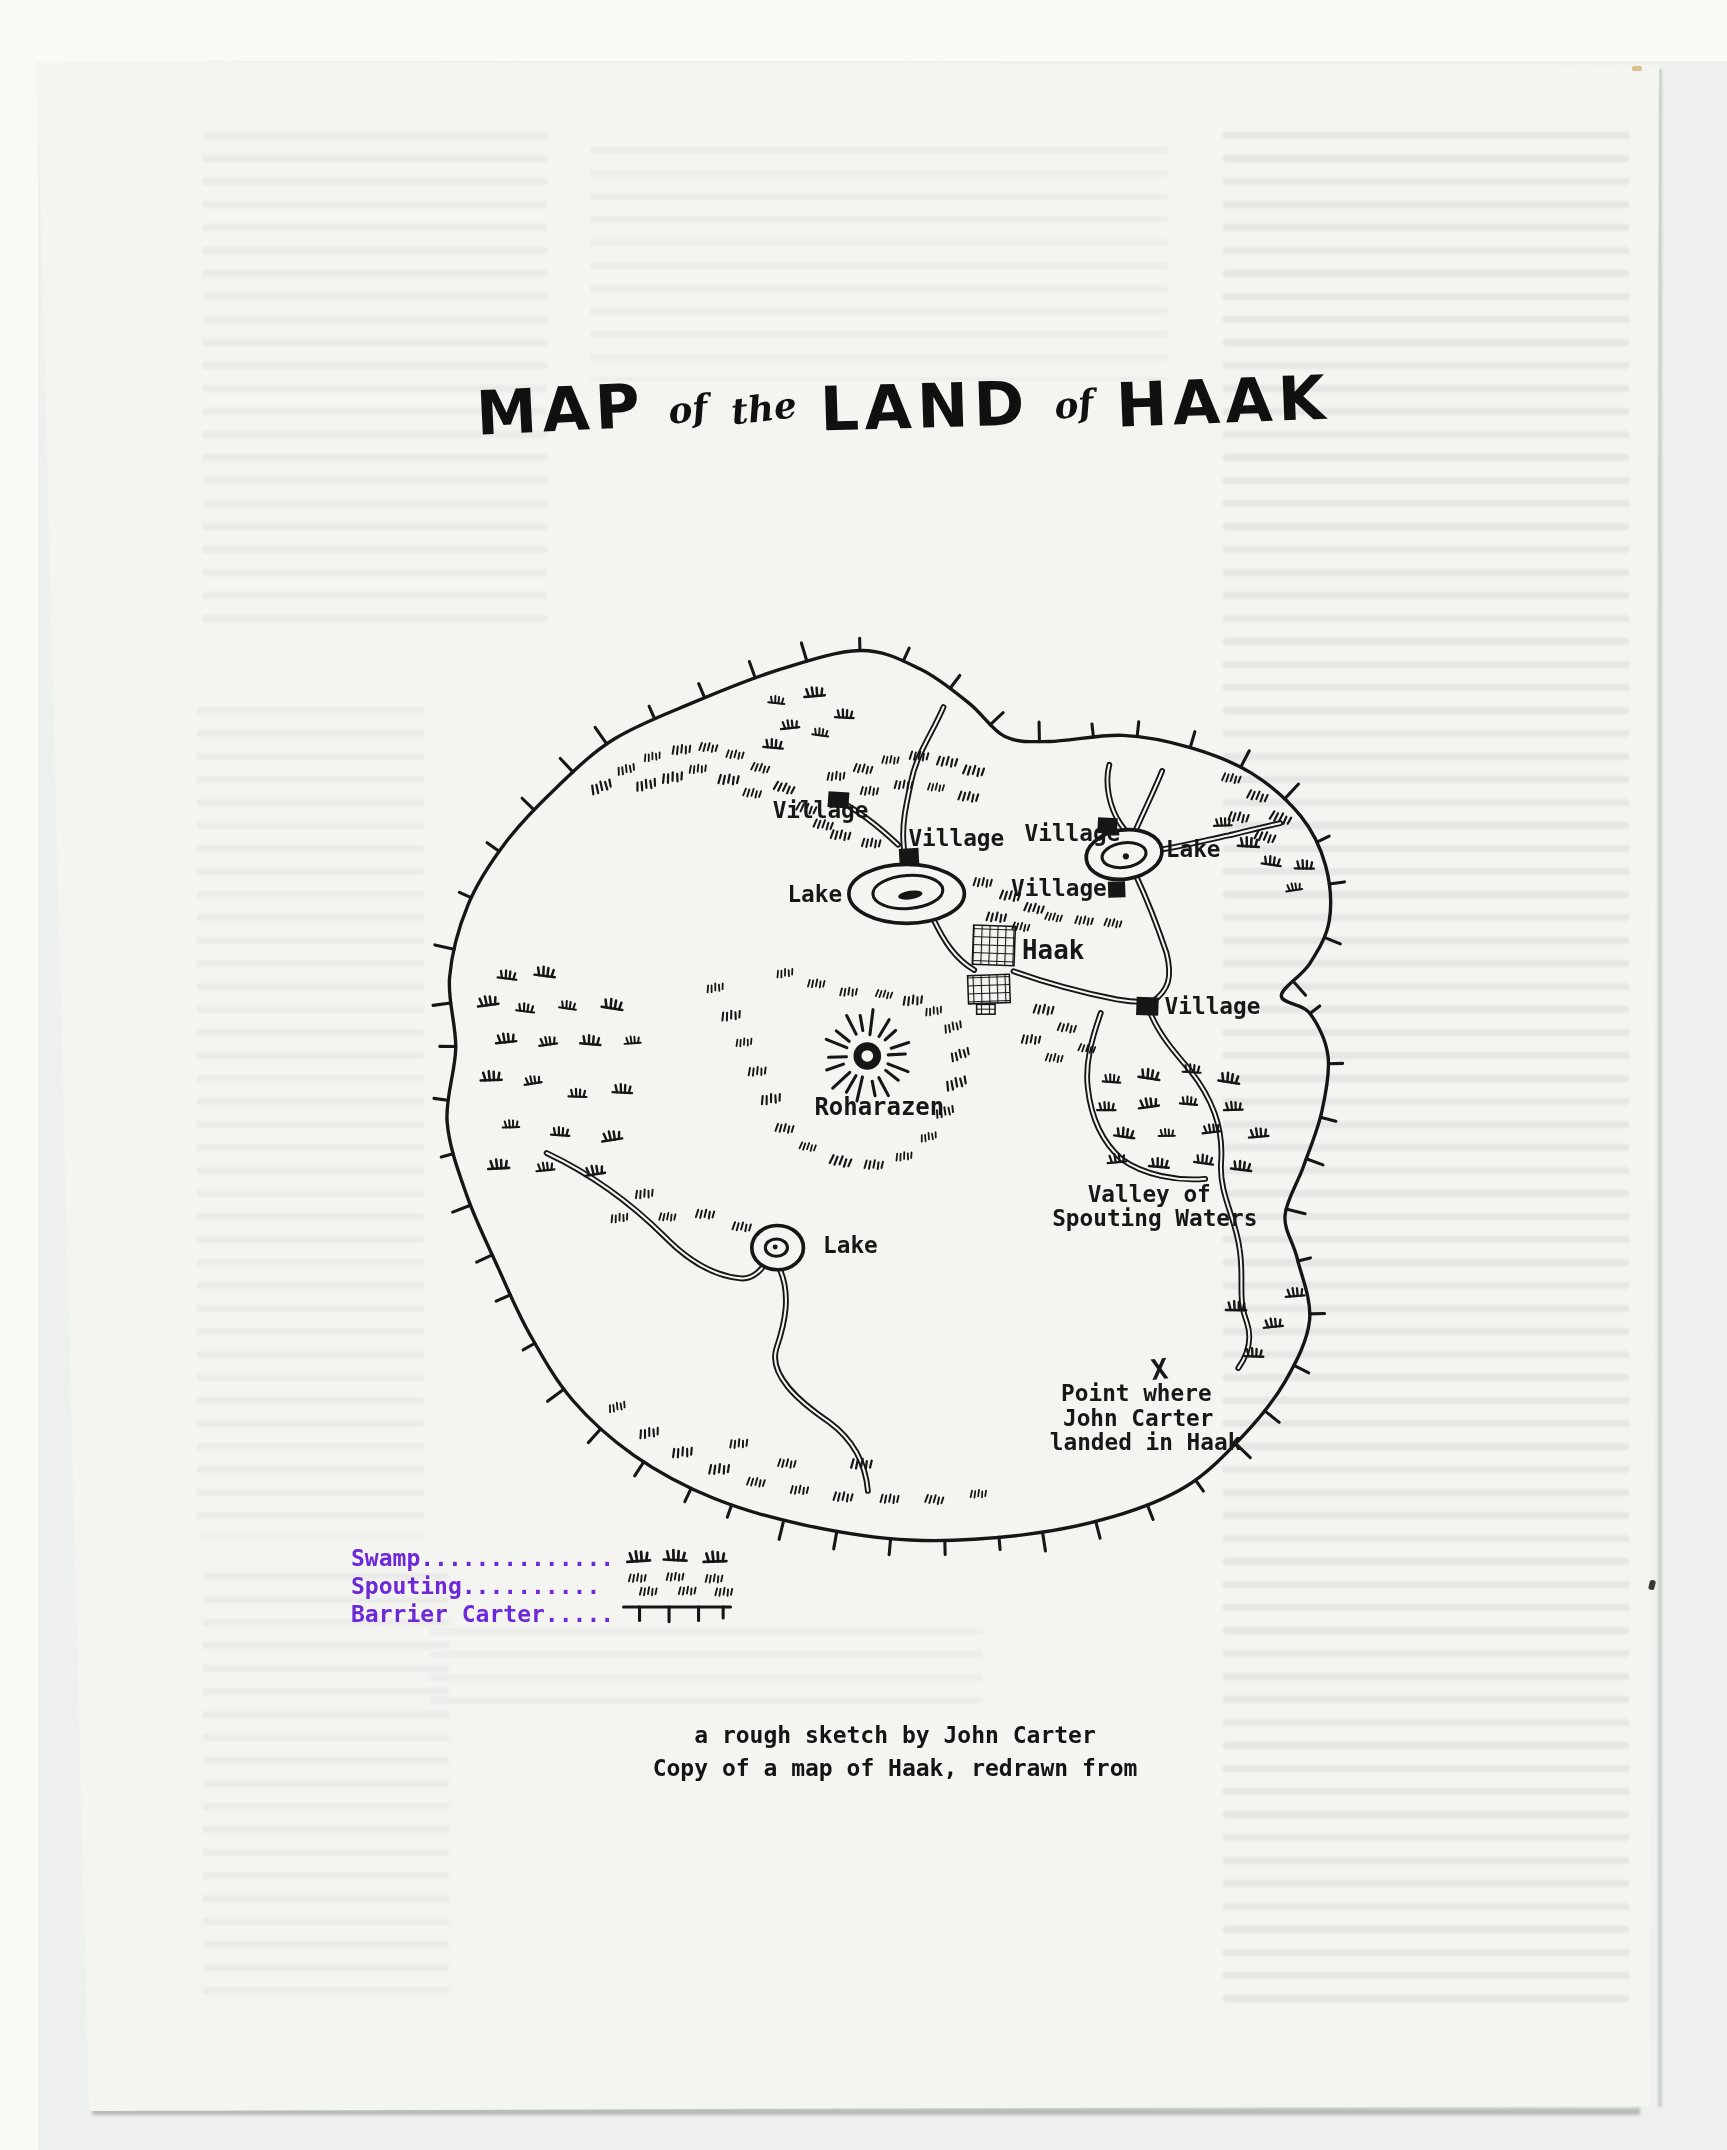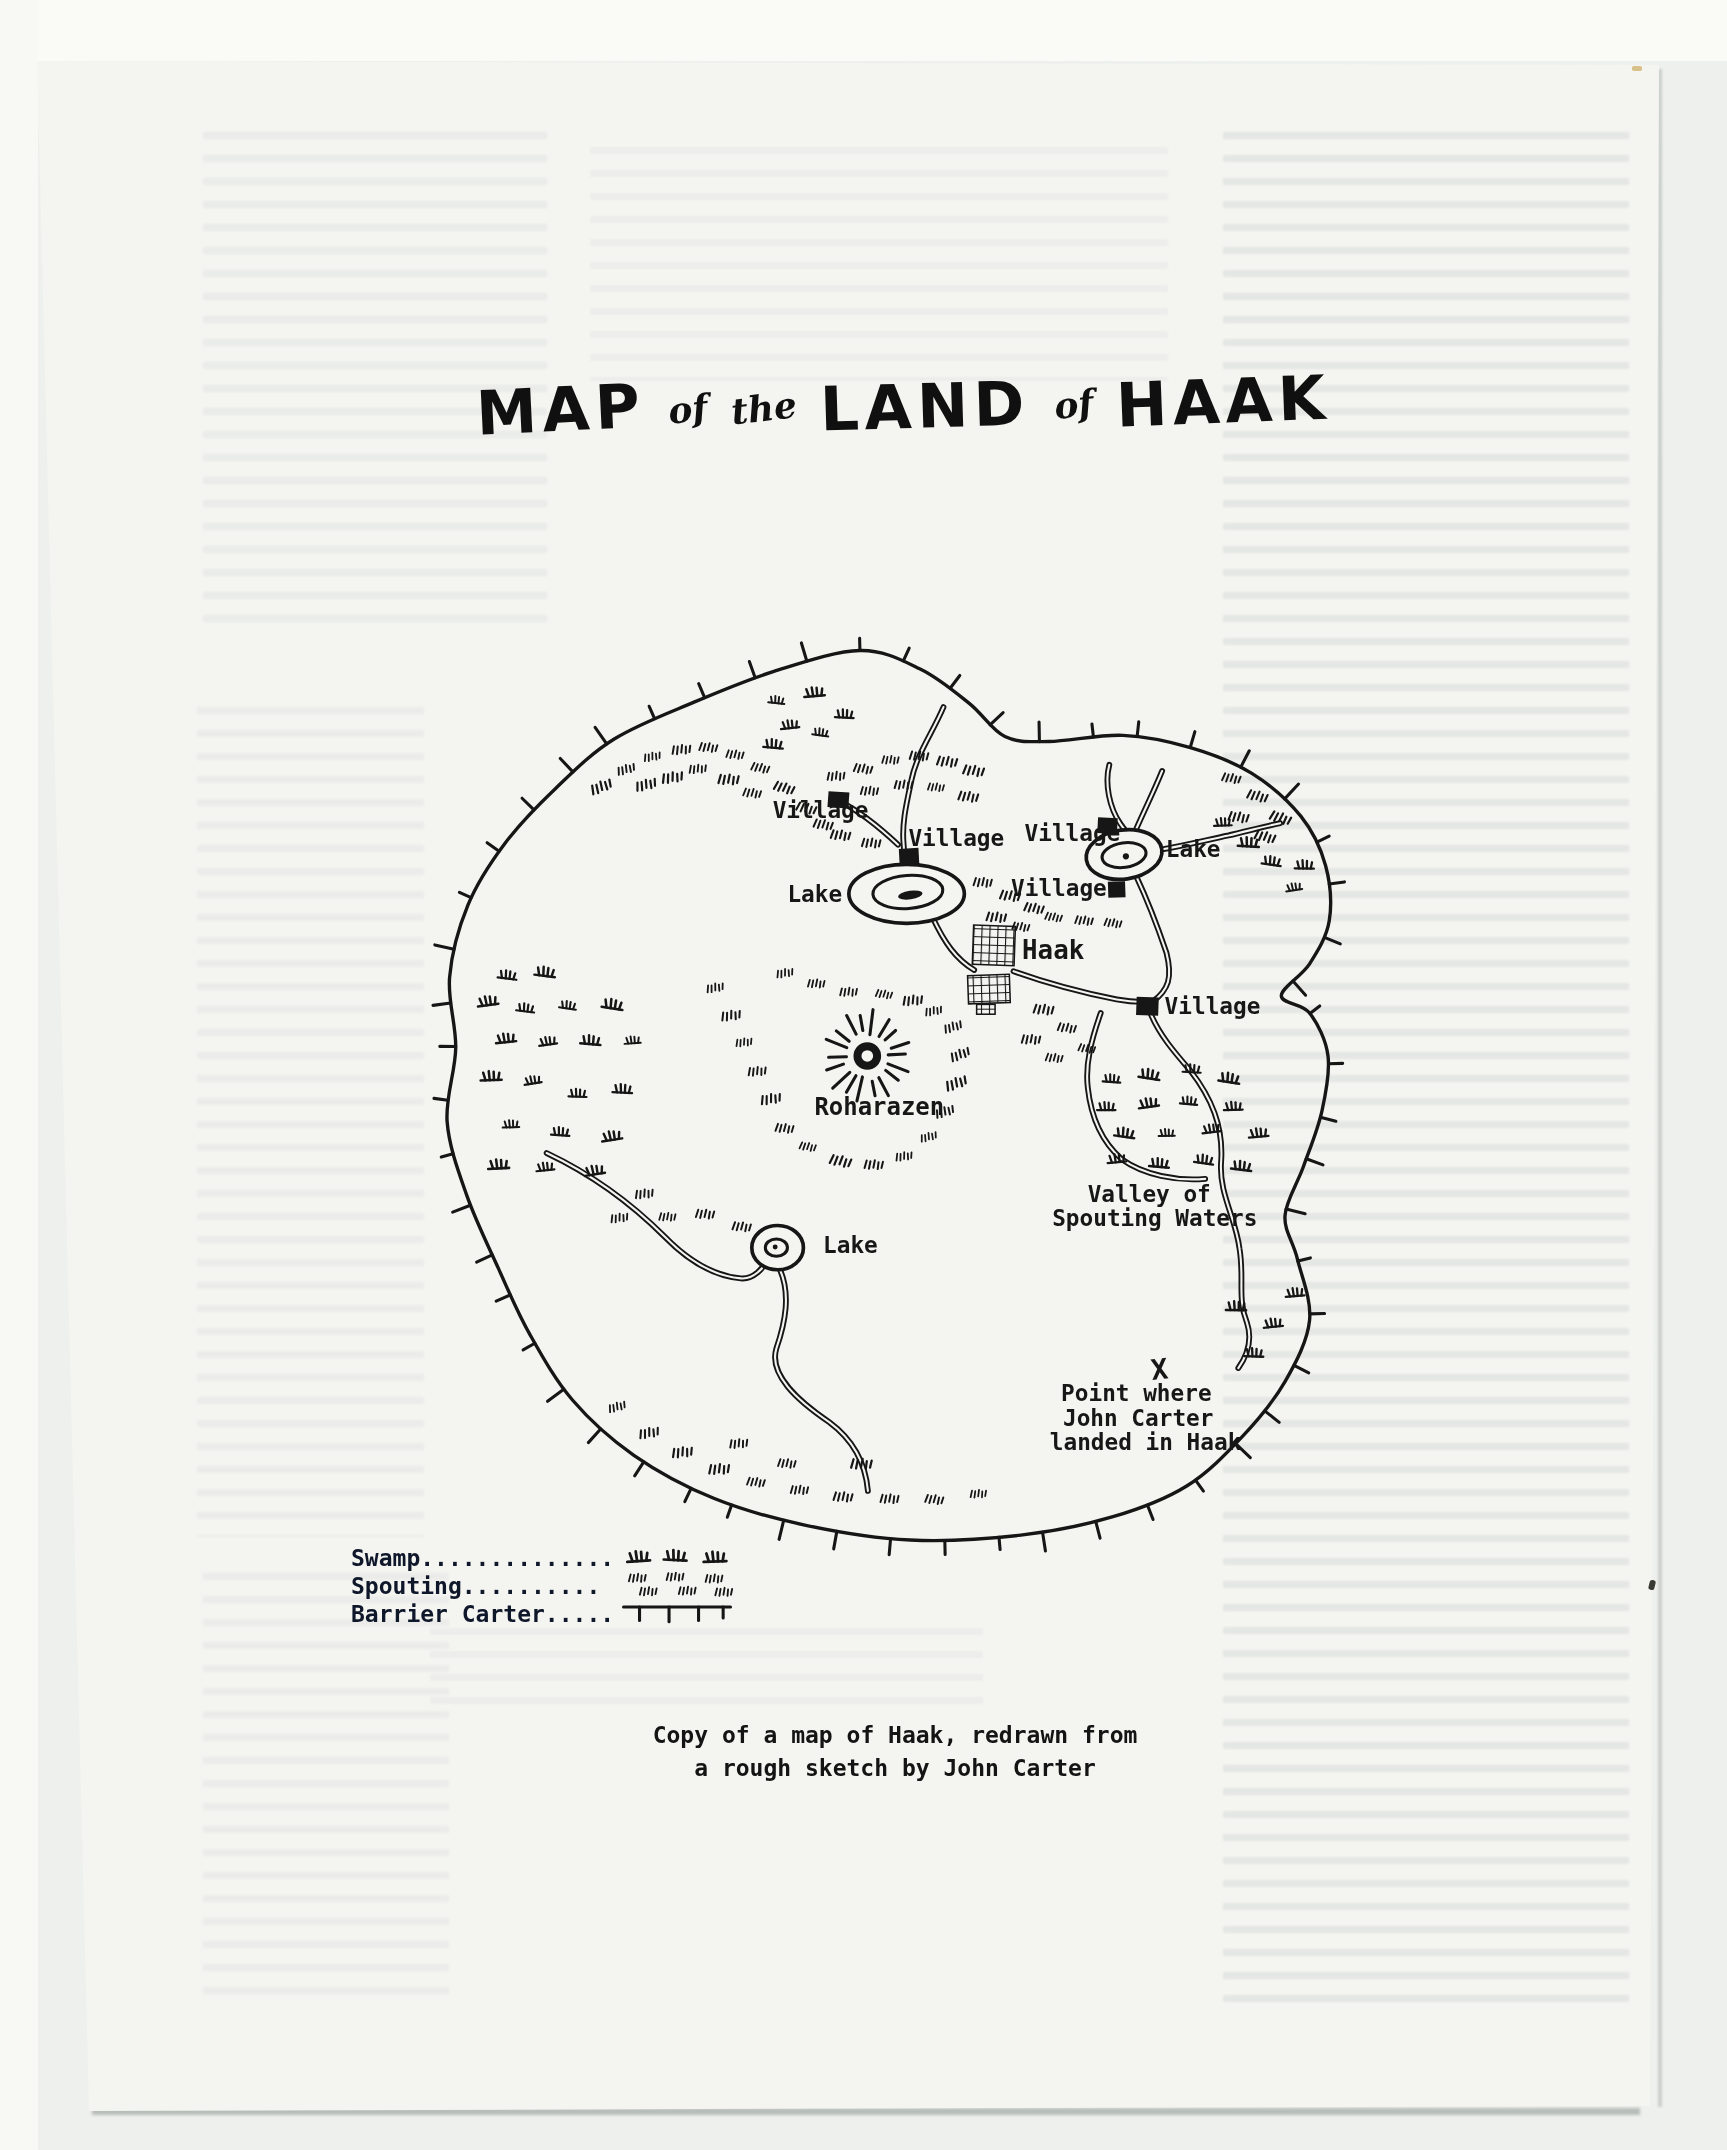--- a/index.html
+++ b/index.html
@@ -55,21 +55,21 @@
   .coast{fill:none;stroke:#161616;stroke-width:5.5;stroke-linejoin:round;}
   .river-outer{fill:none;stroke:#161616;stroke-width:9.5;stroke-linecap:round;}
   .river-inner{fill:none;stroke:#f4f4f0;stroke-width:3.4;stroke-linecap:round;}
   .lake-line{fill:#f4f4f0;stroke:#161616;stroke-width:6;}
   .lake-line2{fill:#f4f4f0;stroke:#161616;stroke-width:5;}
   .ink{fill:#161616;}
   .cityblock{fill:url(#citygrid);stroke:#161616;stroke-width:2.5;}
   
   .legend{position:absolute;left:351px;top:1544px;z-index:4;}
   .legend-row{display:flex;align-items:center;height:28px;}
-  .legend-label{font-size:23px;font-weight:700;color:#0f172a;width:270px;white-space:pre;}
+  .legend-label{font-size:23px;font-weight:700;color:#6d28d9;width:270px;white-space:pre;}
   .legend-sym{display:block;}
   
   .caption{
     position:absolute;left:434px;top:1719px;width:922px;z-index:4;
     text-align:center;font-size:23px;font-weight:700;color:#141414;line-height:33px;
   }
   
   .speck-dark{position:absolute;left:1649px;top:1580px;width:6.1px;height:10.4px;background:#3a3a35;border-radius:2.5px;transform:rotate(14deg);z-index:5;}
   .speck-corner{position:absolute;left:1632px;top:66px;width:9.8px;height:4.9px;background:#d8c08a;border-radius:1.8px;z-index:5;}
 </style>
@@ -450,19 +450,19 @@
         <path d="M30,8 V30"></path>
         <path d="M78,8 V32"></path>
         <path d="M126,8 V30"></path>
         <path d="M166,8 V26"></path>
       </g>
     </svg>
   </div>
 </div>
 
 <div class="caption">
+  <div>a rough sketch by John Carter</div>
   <div>Copy of a map of Haak, redrawn from</div>
-  <div>a rough sketch by John Carter</div>
 </div>
 
 <div class="speck-dark"></div>
 <div class="speck-corner"></div>
 
 
 </body></html>

